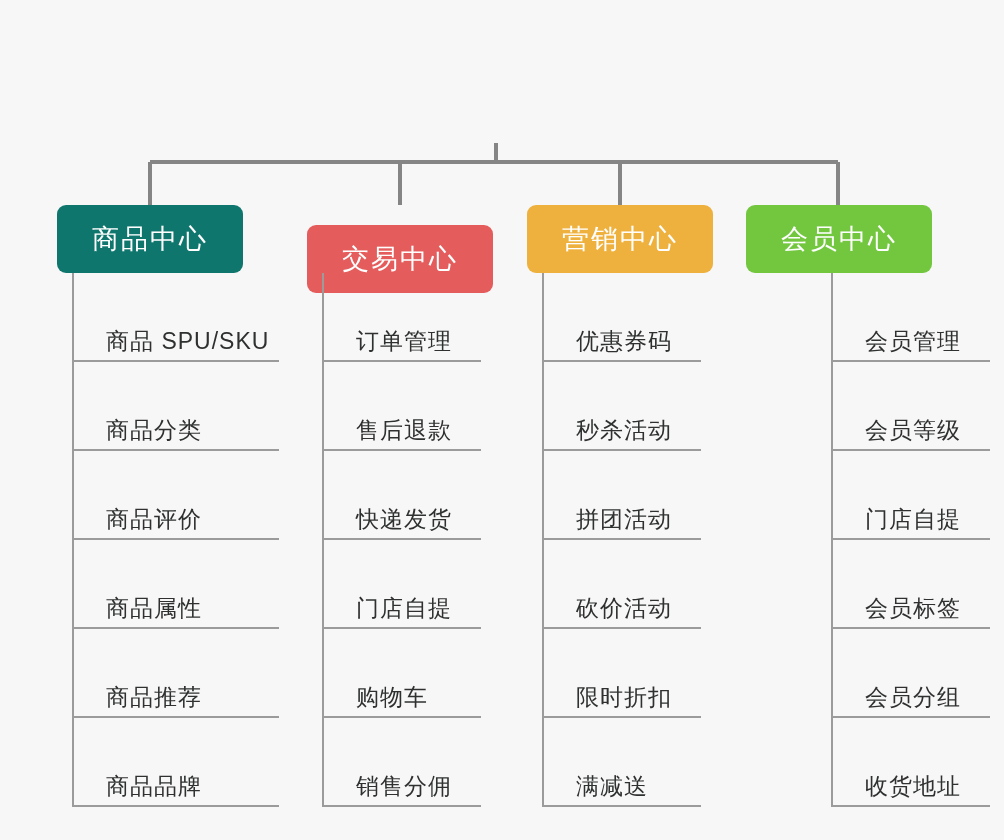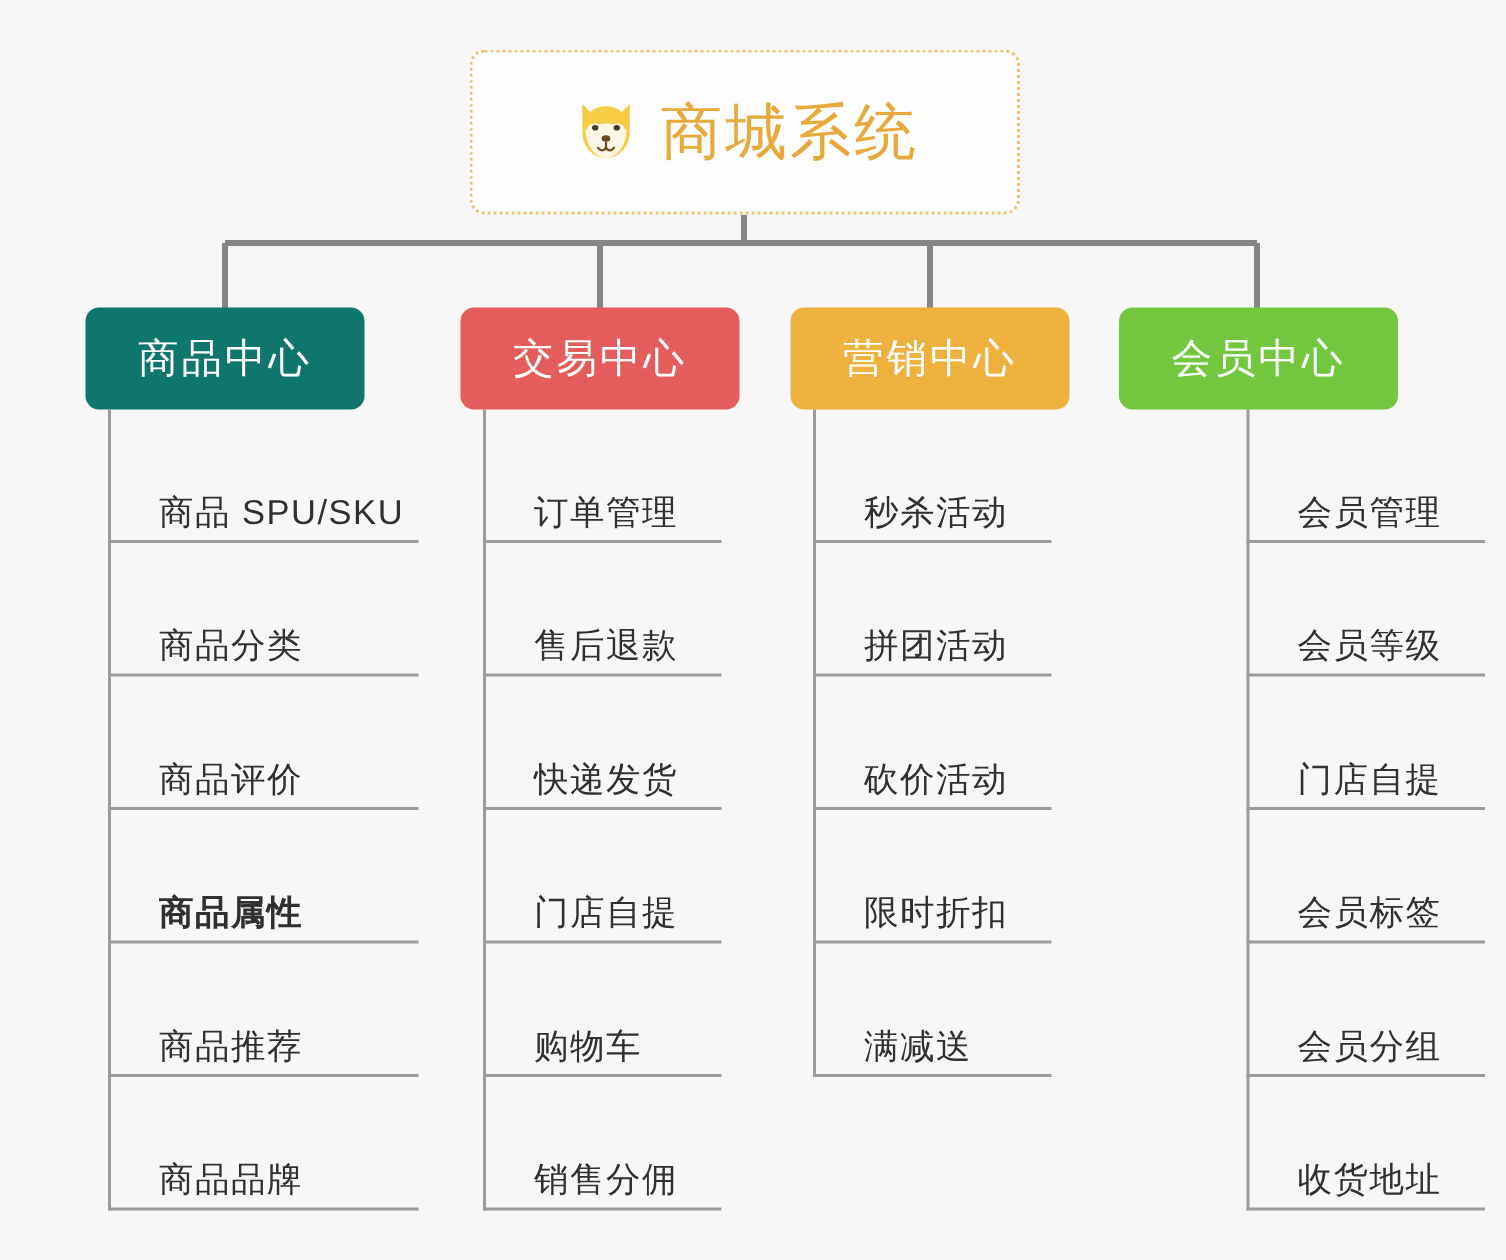--- a/index.html
+++ b/index.html
@@ -121,76 +121,59 @@
     <g id="connector-group" stroke="#858585" stroke-width="4" fill="none" shape-rendering="crispEdges">
       <line x1="496" y1="143" x2="496" y2="162"></line>
       <line x1="150" y1="162" x2="838" y2="162"></line>
       <line x1="150" y1="162" x2="150" y2="205"></line>
       <line x1="400" y1="162" x2="400" y2="205"></line>
       <line x1="620" y1="162" x2="620" y2="205"></line>
       <line x1="838" y1="162" x2="838" y2="205"></line>
     </g>
   </svg>
 
-  <div id="root-node">
-    <svg class="shiba" viewBox="0 0 64 64" xmlns="http://www.w3.org/2000/svg">
-      <path d="M10 6 L10 28 L22 18 Z" fill="#f6c944"></path>
-      <path d="M54 6 L54 28 L42 18 Z" fill="#f6c944"></path>
-      <path d="M32 8 C46 8 54 18 54 32 C54 46 44 56 32 56 C20 56 10 46 10 32 C10 18 18 8 32 8 Z" fill="#f7cd45"></path>
-      <path d="M13 30 C18 26 26 24 32 24 C38 24 46 26 51 30 C51 45 42 56 32 56 C22 56 13 45 13 30 Z" fill="#fdf6e6"></path>
-      <ellipse cx="22" cy="28" rx="7" ry="4" fill="#fdf6e6"></ellipse>
-      <ellipse cx="42" cy="28" rx="7" ry="4" fill="#fdf6e6"></ellipse>
-      <ellipse cx="22" cy="28" rx="3" ry="2.6" fill="#4a3a22"></ellipse>
-      <ellipse cx="42" cy="28" rx="3" ry="2.6" fill="#4a3a22"></ellipse>
-      <ellipse cx="32" cy="38" rx="4" ry="3" fill="#6b4a20"></ellipse>
-      <path d="M32 41 L32 46" stroke="#6b4a20" stroke-width="2" fill="none"></path>
-      <path d="M24 46 C27 50 31 50 32 46" stroke="#6b4a20" stroke-width="2" fill="none"></path>
-      <path d="M40 46 C37 50 33 50 32 46" stroke="#6b4a20" stroke-width="2" fill="none"></path>
-    </svg>
-    <div id="root-title">商城系统</div>
-  </div>
 
   <div id="columns-host">
       <div class="column" style="left: 0px;">
         <div class="cat-box" style="left: 57px; width: 186px; background: #0f766e;">商品中心</div>
         <div class="leaf-list" style="left: 72px; width: 207px;">
           <div class="leaf" style="width: 207px;">
             <div class="leaf-spine"></div>
             <div class="leaf-label">商品 SPU/SKU</div>
             <div class="leaf-underline" style="width: 207px;"></div>
           </div>
           <div class="leaf" style="width: 207px;">
             <div class="leaf-spine"></div>
             <div class="leaf-label">商品分类</div>
             <div class="leaf-underline" style="width: 207px;"></div>
           </div>
           <div class="leaf" style="width: 207px;">
             <div class="leaf-spine"></div>
             <div class="leaf-label">商品评价</div>
             <div class="leaf-underline" style="width: 207px;"></div>
           </div>
-          <div class="leaf" style="width: 207px; font-weight: bold;">
+          <div class="leaf" style="width: 207px;">
             <div class="leaf-spine"></div>
             <div class="leaf-label">商品属性</div>
             <div class="leaf-underline" style="width: 207px;"></div>
           </div>
           <div class="leaf" style="width: 207px;">
             <div class="leaf-spine"></div>
             <div class="leaf-label">商品推荐</div>
             <div class="leaf-underline" style="width: 207px;"></div>
           </div>
           <div class="leaf" style="width: 207px;">
             <div class="leaf-spine"></div>
             <div class="leaf-label">商品品牌</div>
             <div class="leaf-underline" style="width: 207px;"></div>
           </div>
         </div>
       </div>
       <div class="column" style="left: 0px;">
-        <div class="cat-box" style="left: 307px; width: 186px; background: rgb(228, 92, 92);">交易中心</div>
+        <div class="cat-box" style="left: 307px; width: 186px; background: rgb(228, 92, 92); margin-top: 20px;">交易中心</div>
         <div class="leaf-list" style="left: 322px; width: 159px;">
           <div class="leaf" style="width: 159px;">
             <div class="leaf-spine"></div>
             <div class="leaf-label">订单管理</div>
             <div class="leaf-underline" style="width: 159px;"></div>
           </div>
           <div class="leaf" style="width: 159px;">
             <div class="leaf-spine"></div>
             <div class="leaf-label">售后退款</div>
             <div class="leaf-underline" style="width: 159px;"></div>
@@ -213,20 +196,25 @@
           <div class="leaf" style="width: 159px;">
             <div class="leaf-spine"></div>
             <div class="leaf-label">销售分佣</div>
             <div class="leaf-underline" style="width: 159px;"></div>
           </div>
         </div>
       </div>
       <div class="column" style="left: 0px;">
         <div class="cat-box" style="left: 527px; width: 186px; background: rgb(238, 177, 62);">营销中心</div>
         <div class="leaf-list" style="left: 542px; width: 159px;">
+          <div class="leaf" style="width: 159px;">
+            <div class="leaf-spine"></div>
+            <div class="leaf-label">优惠券码</div>
+            <div class="leaf-underline" style="width: 159px;"></div>
+          </div>
           <div class="leaf" style="width: 159px; padding-left: 37px;">
             <div class="leaf-spine"></div>
             <div class="leaf-label">秒杀活动</div>
             <div class="leaf-underline" style="width: 159px;"></div>
           </div>
           <div class="leaf" style="width: 159px;">
             <div class="leaf-spine"></div>
             <div class="leaf-label">拼团活动</div>
             <div class="leaf-underline" style="width: 159px;"></div>
           </div>

